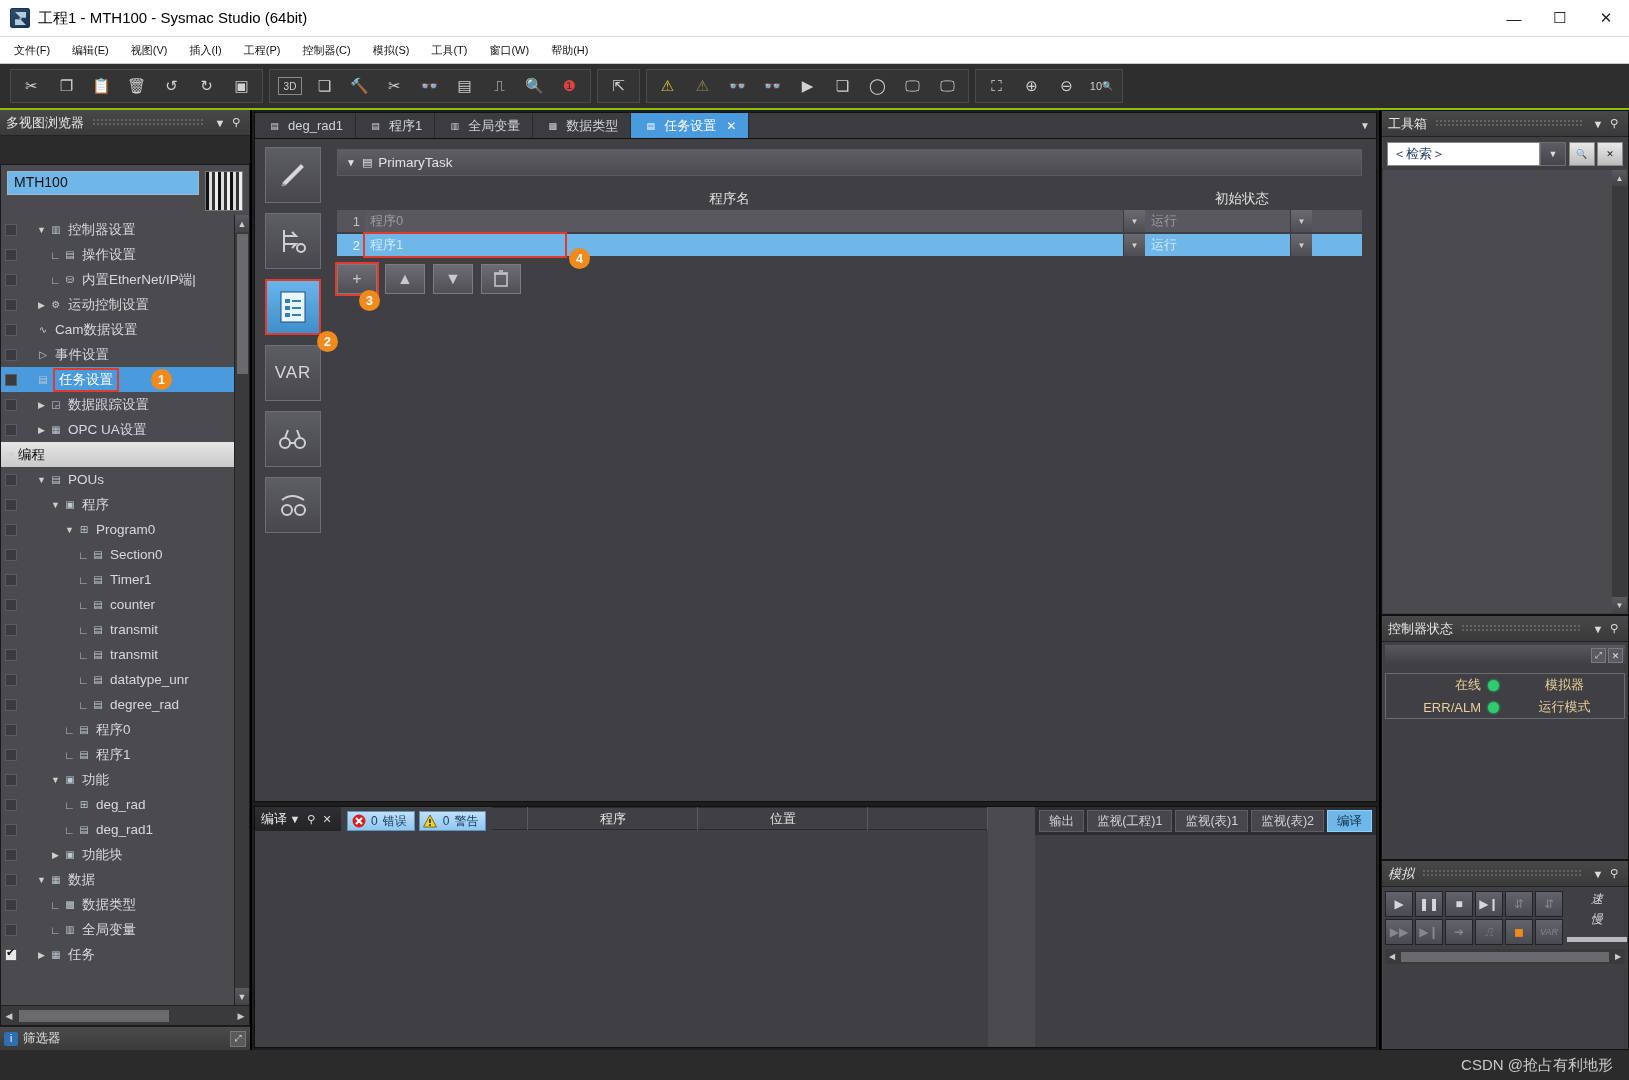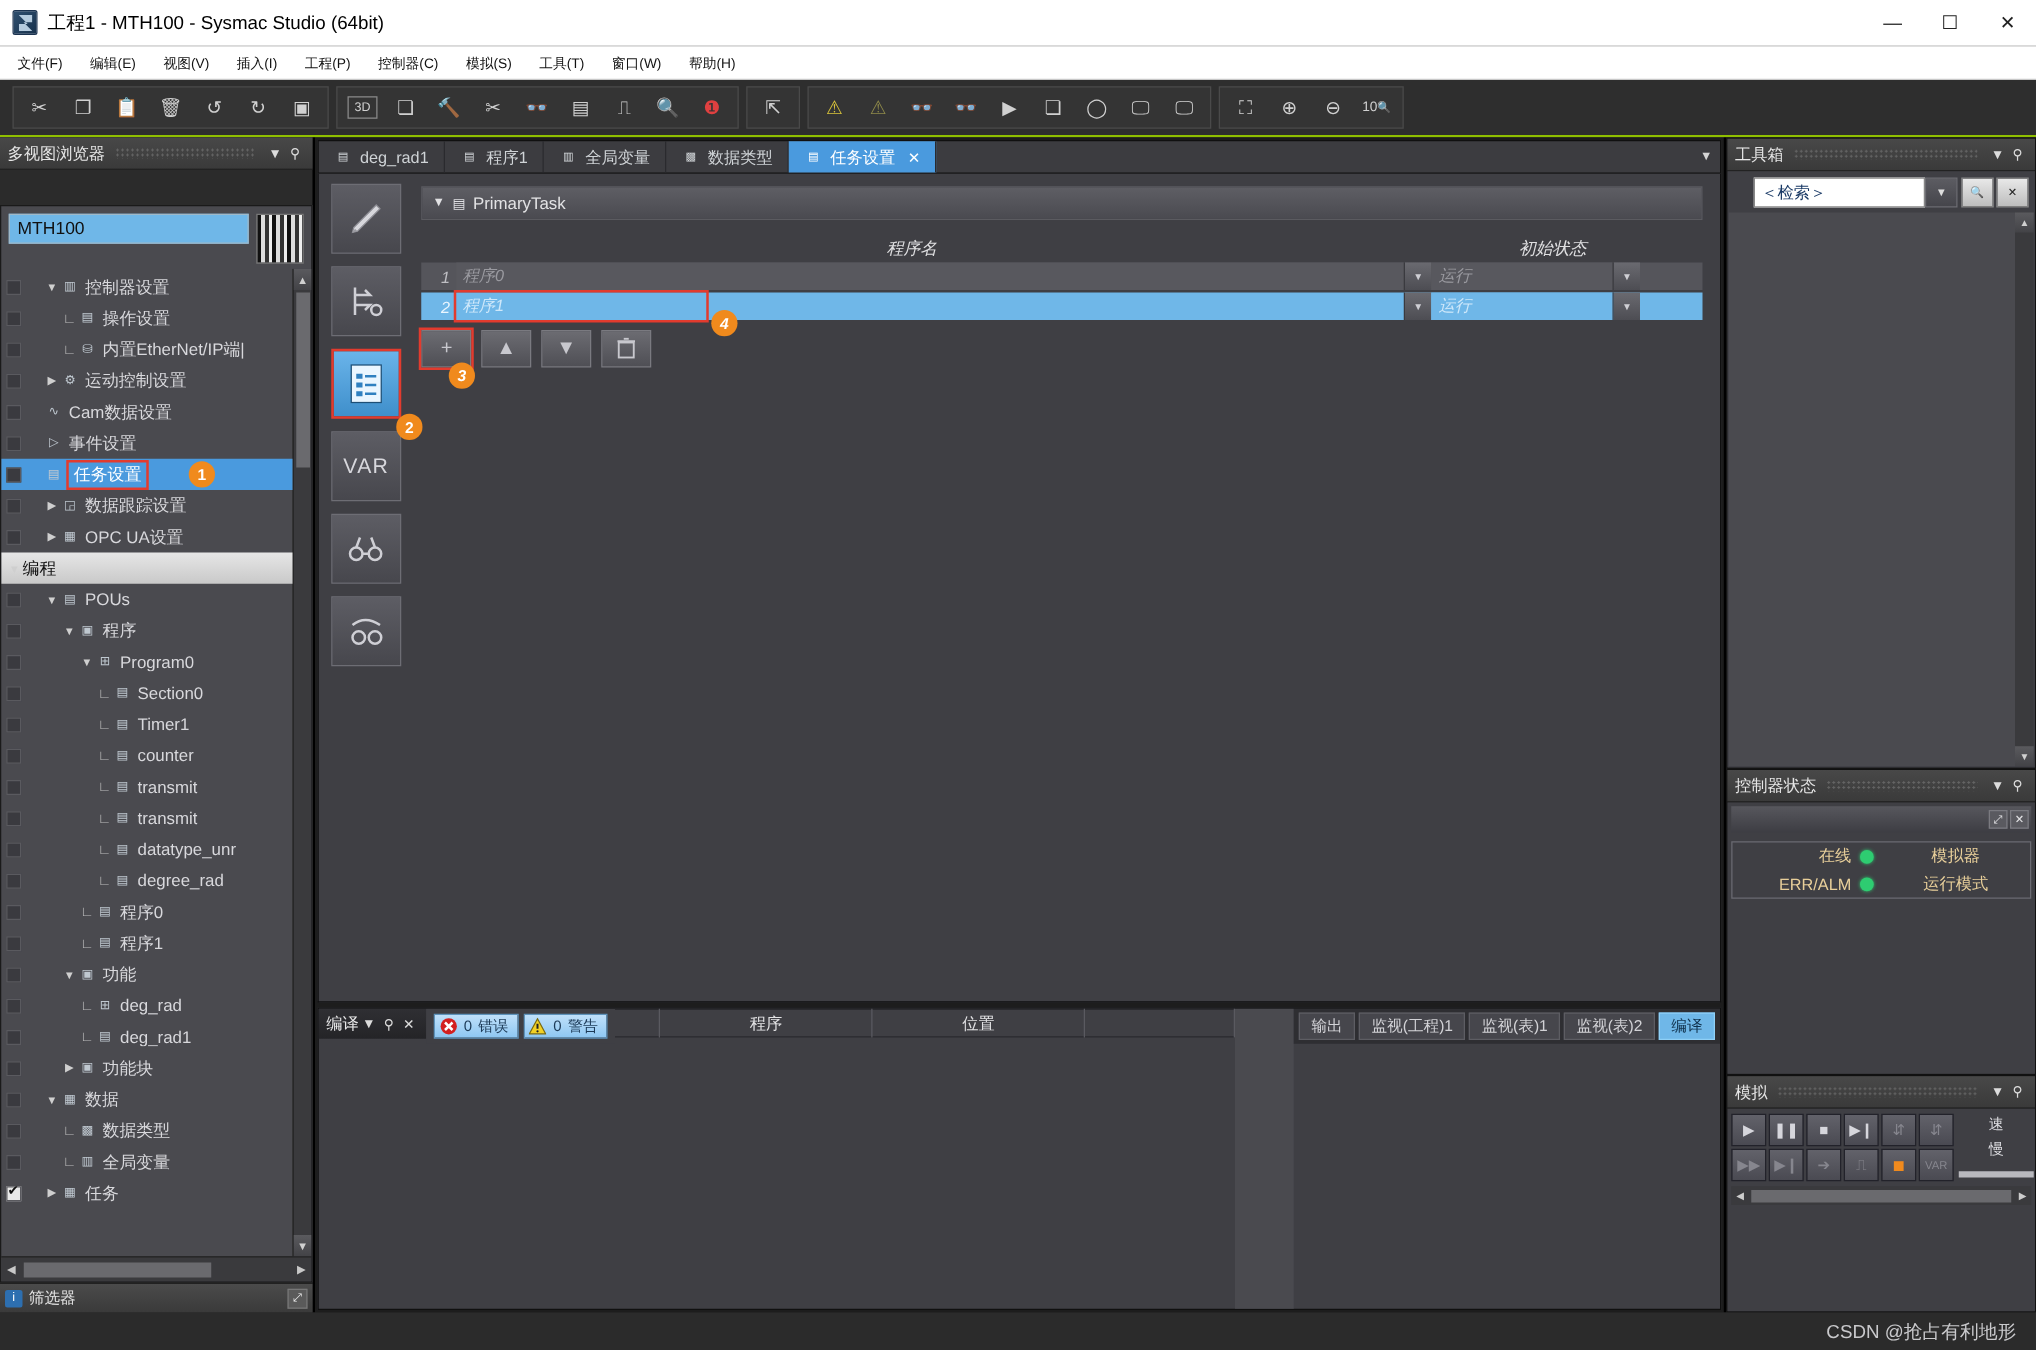--- a/index.html
+++ b/index.html
@@ -105,21 +105,21 @@
   .vbtn.sel { border:2px solid #e23b2e; }
   .vbtn.blue { background:linear-gradient(#6ab4ea,#3f8fcb); }
   .ed-main { flex:1; min-width:0; padding:10px 14px 0 8px; overflow:hidden;}
   .ed-title { display:flex; align-items:center; gap:16px; margin-bottom:16px;}
   .ed-title .ico { width:46px; height:46px; background:linear-gradient(#7cc2f0,#3f8fcb);
      border:1px solid #1d4f76; display:flex; align-items:center; justify-content:center;}
   .ed-title h1 { font-size:25px; color:#d8d8da; font-weight:normal;}
   .taskgrp { border:1px solid #5b5b60; background:#3a3a3f; }
   .taskgrp-head{ height:25px; background:linear-gradient(#5e5e64,#4a4a50); display:flex;
      align-items:center; gap:6px; padding:0 8px; color:#e2e2e4; font-size:13.5px;}
-  .tbl { margin-top:12px;font-style:italic; }
+  .tbl { margin-top:12px; }
   .tbl-head { display:flex; font-size:13.5px; color:#e0e0e2; height:22px; align-items:center;}
   .th-prog { flex:1; text-align:center; }
   .th-state { width:240px; text-align:center; }
   .trow2 { display:flex; height:22px; align-items:stretch; margin-bottom:2px; font-size:13px;}
   .trow2.on { background:#6fb7e8; }
   .trow2.off { background:#55555b; }
   .tcell-n { width:28px; display:flex; align-items:center; justify-content:flex-end;
      padding-right:5px; color:#bfbfc4;}
   .trow2.on .tcell-n{ color:#eaf6ff;}
   .tcell-name { flex:1; background:#58585e; display:flex; align-items:center; padding-left:5px; color:#9a9aa0;}
@@ -156,21 +156,21 @@
      color:#d2d2d6; background:#46464c; border:1px solid #5d5d63;}
   .btab.active{ background:#6fb7e8; color:#11324d; border-color:#8fd0f7;}
 
   
   .rightdock{ width:250px; background:#2b2b2b; display:flex; flex-direction:column;
      border-left:2px solid #000; }
   .rpanel{ display:flex; flex-direction:column; border:1px solid #111; }
   .toolbox-body{ flex:1; display:flex; flex-direction:column; background:#3f3f44; min-height:0;}
   .search-row{ display:flex; padding:5px 5px 4px 5px; gap:0;}
   .search-in{ flex:1; height:24px; background:#fff; border:1px solid #888; color:#1a3a66;
-     font-size:13px; display:flex; align-items:center; padding:0 5px;margin-left:16px;}
+     font-size:13px; display:flex; align-items:center; padding:0 5px;}
   .sq-btn{ width:26px; height:24px; background:linear-gradient(#e8e8e8,#bdbdbd); border:1px solid #888;
      display:flex; align-items:center; justify-content:center; font-size:9px; color:#222;}
   .sq-btn.dark{ background:linear-gradient(#5c5c62,#45454b); border-color:#6d6d73; color:#ddd;}
   .tb-pane{ flex:1; background:#4a4a4f; margin:0 1px 1px 1px; display:flex;}
   .vs{ width:15px; background:#3a3a3d; display:flex; flex-direction:column; justify-content:space-between;}
   .vs-b{ height:16px; background:linear-gradient(#5a5a5e,#434347); color:#d0d0d0; font-size:8px;
      display:flex; align-items:center; justify-content:center;}
   .cs-body{ background:#3f3f44; display:flex; flex-direction:column;}
   .cs-bar{ height:21px; background:linear-gradient(#57575d,#3d3d43); margin:3px; display:flex;
      align-items:center; justify-content:flex-end; gap:2px; padding-right:2px;}
@@ -736,21 +736,21 @@
             <span>ERR/ALM</span>
             <span class="led"></span>
           </div>
           <div class="cs-cell" style="justify-content:center">
             <span>运行模式</span>
           </div>
         </div>
       </div>
     </div>
 
-    <div class="rpanel" style="flex:0 0 190px;">
+    <div class="rpanel" style="flex:0 0 190px;font-style:italic;">
       <div class="panel-head">
         <span>模拟</span>
         <span class="dots"></span>
         <span class="ph-btn">▼</span>
         <span class="ph-btn">⚲</span>
       </div>
       <div class="sim-body" style="flex:1">
         <div class="sim-rows">
           <div class="simgrid">
             <div class="sbtn">▶</div>

